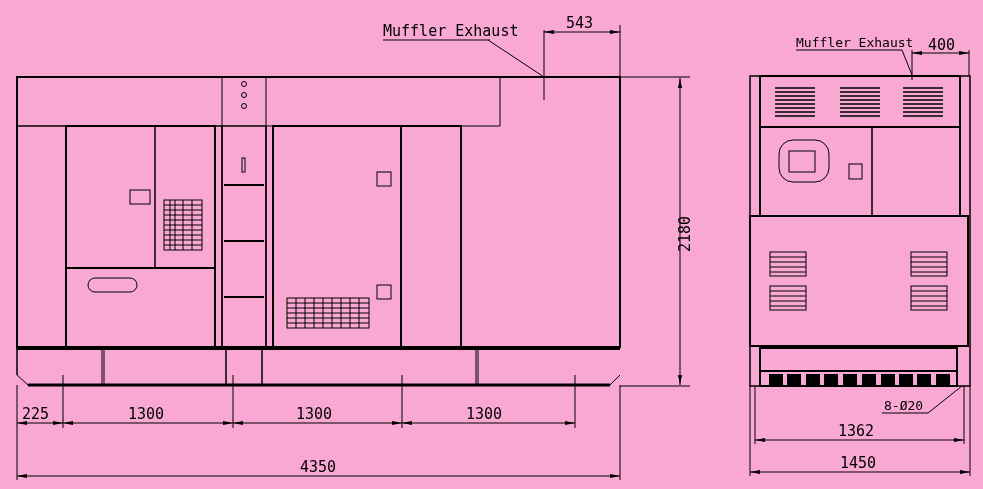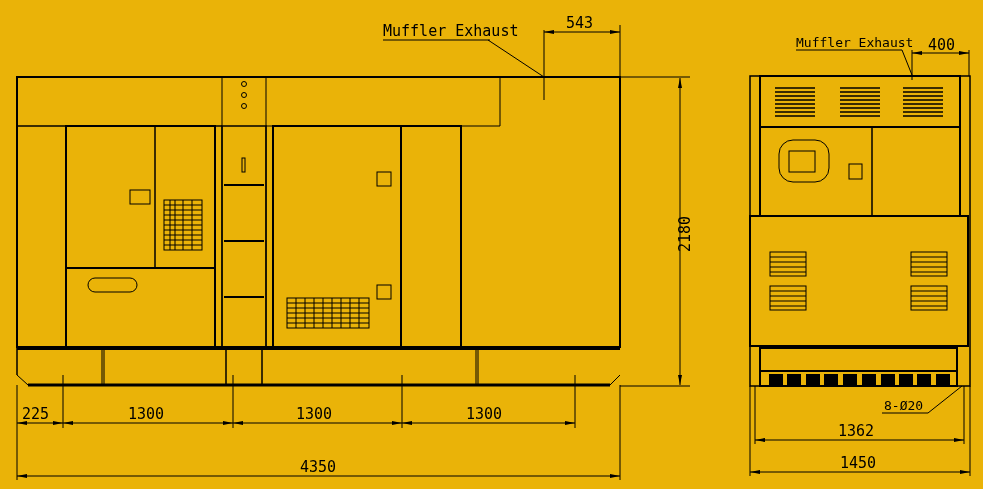--- a/index.html
+++ b/index.html
@@ -1,16 +1,16 @@
 <!DOCTYPE html>
 <html><head>
 <meta charset="utf-8">
 <style>
   html,body{margin:0;padding:0;background:#fff;}
-  #canvas{position:relative;width:983px;height:489px;overflow:hidden;background:#eab308;}
+  #canvas{position:relative;width:983px;height:489px;overflow:hidden;background:#f9a8d4;}
   svg{position:absolute;left:0;top:0;}
   .t{font-family:"DejaVu Sans Mono","Liberation Mono",monospace;font-size:15px;fill:#000;}
   .ts{font-family:"DejaVu Sans Mono","Liberation Mono",monospace;font-size:13px;fill:#000;}
 </style>
 </head>
 <body>
 
 <div id="canvas">
 <svg width="983" height="489" viewBox="0 0 983 489">
   <defs>

